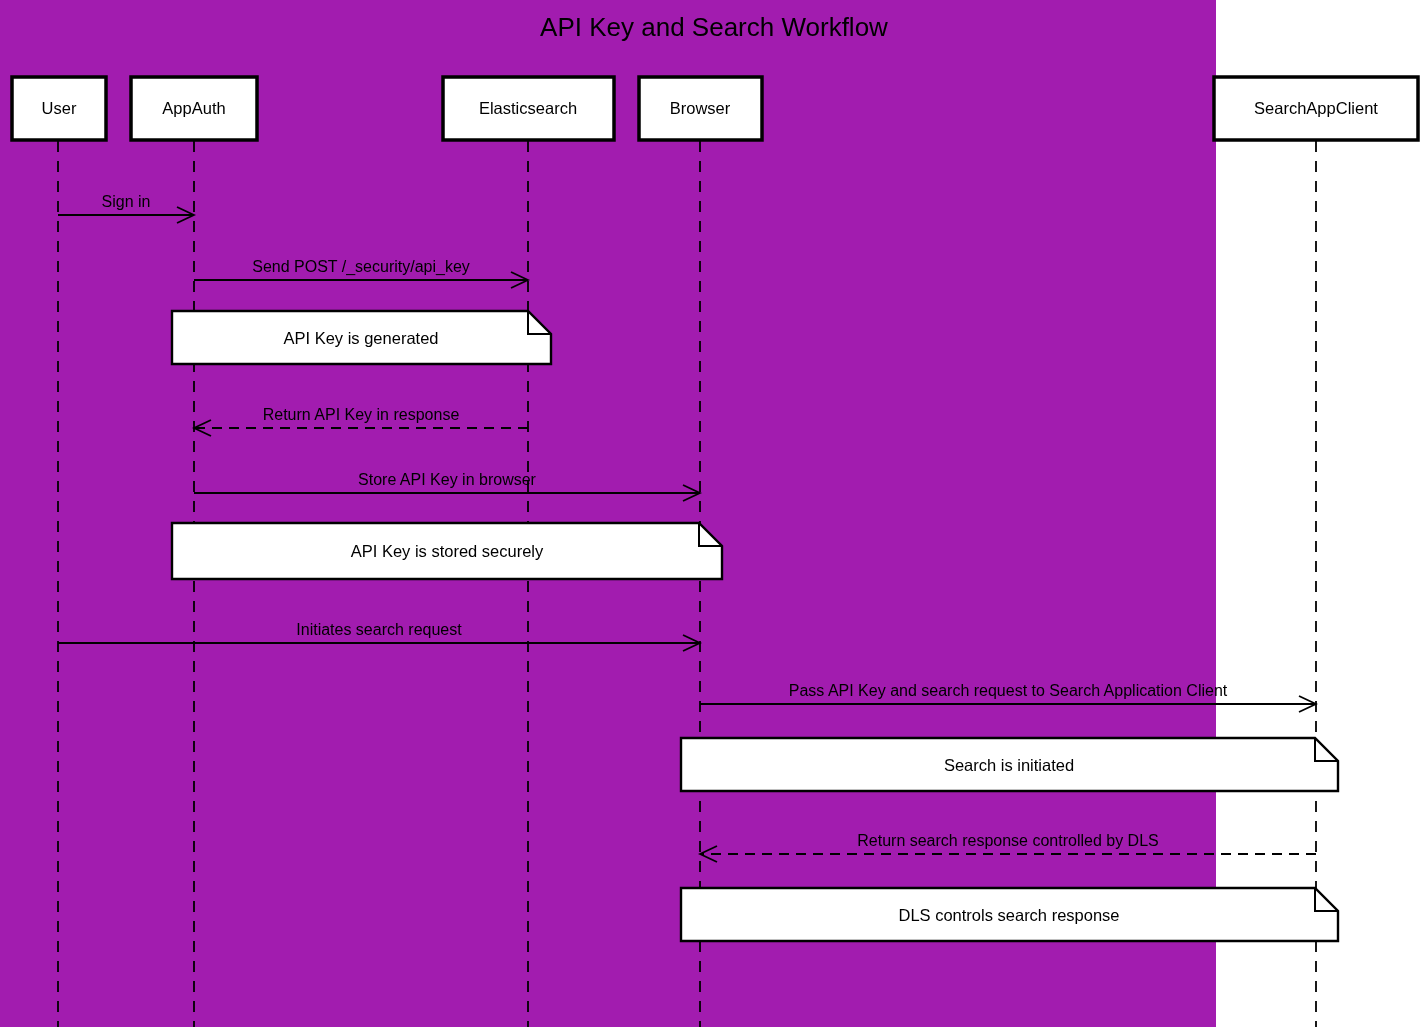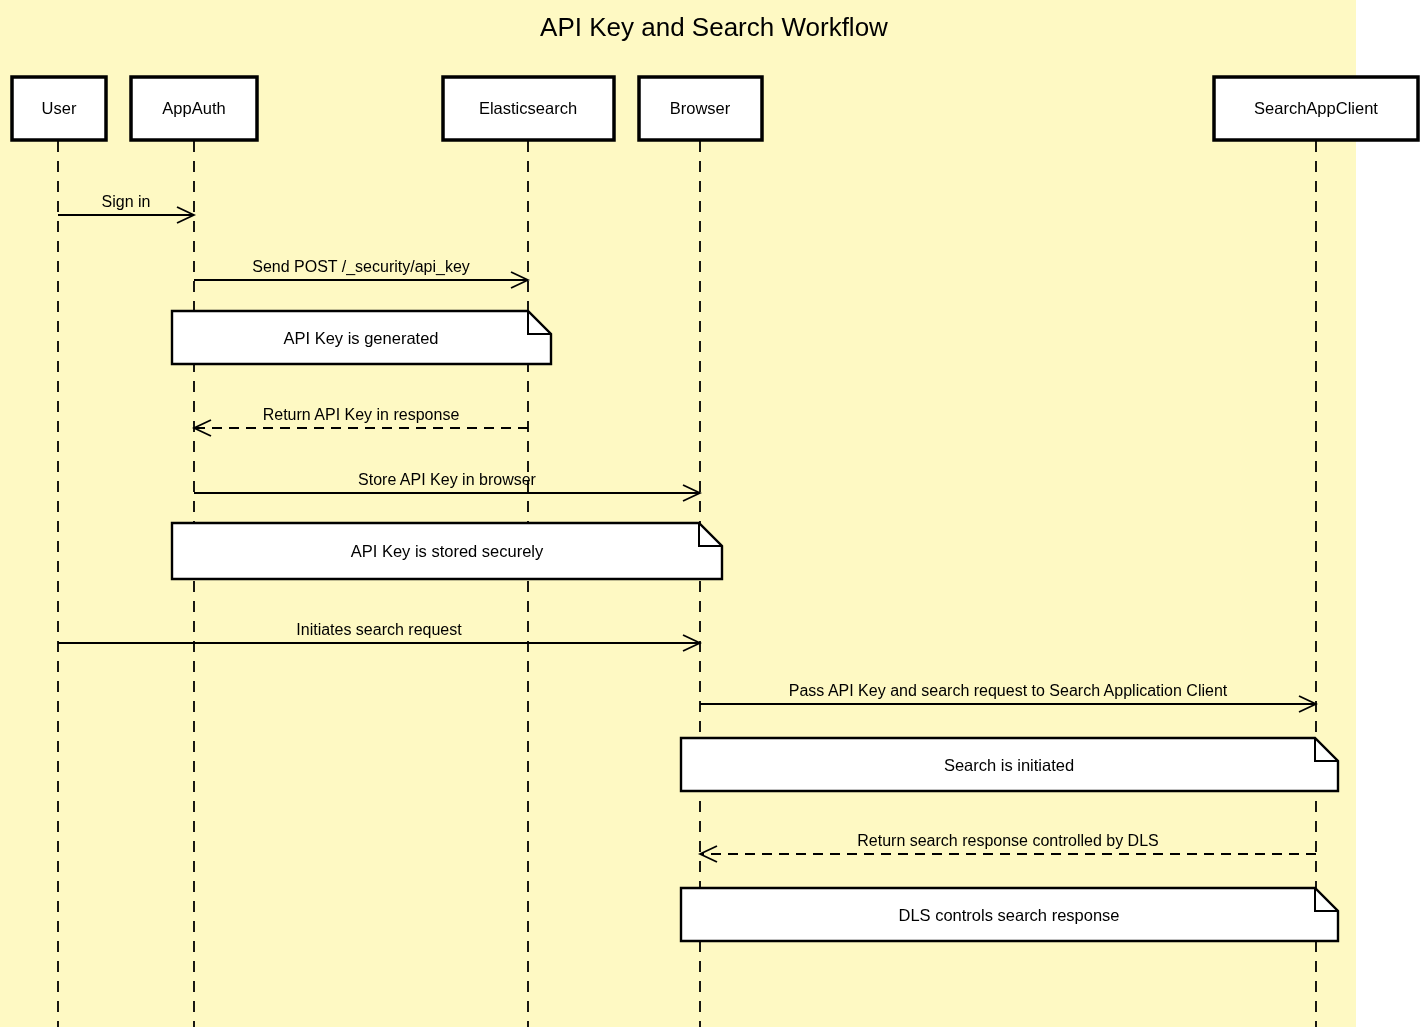--- a/index.html
+++ b/index.html
@@ -1,20 +1,20 @@
 <!DOCTYPE html>
 <html><head>
 <meta charset="utf-8">
 <style>
   html, body { margin: 0; padding: 0; background: #ffffff; }
   .canvas {
     position: relative;
-    width: 1356px;
+    width: 1216px;
     height: 1027px;
-    background: #fef9c3;
+    background: #a21caf;
     font-family: "Liberation Sans", sans-serif;
   }
   svg { display: block; }
   .diagram-title {
     font-family: "Liberation Sans", sans-serif;
     font-size: 26px;
     font-weight: 400;
     fill: #000000;
   }
   .participant-box {

